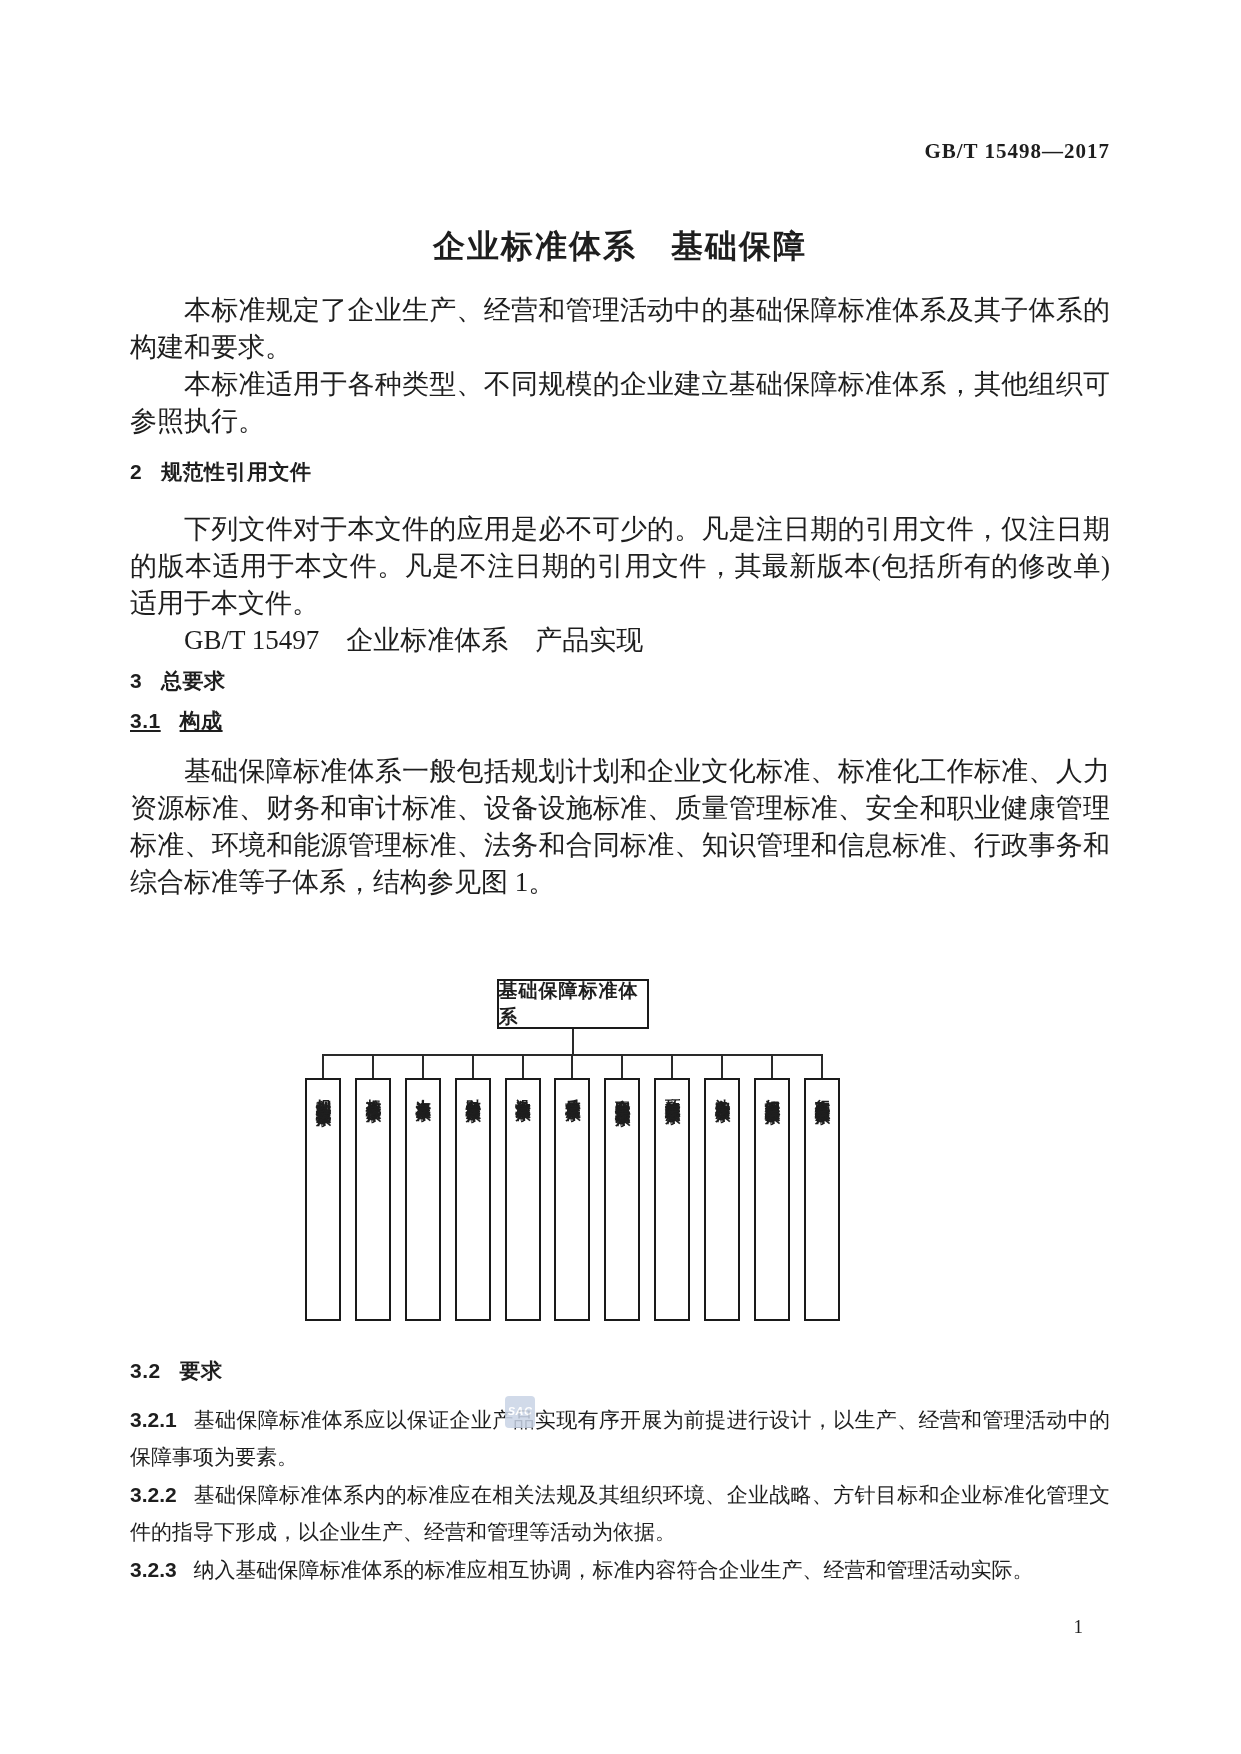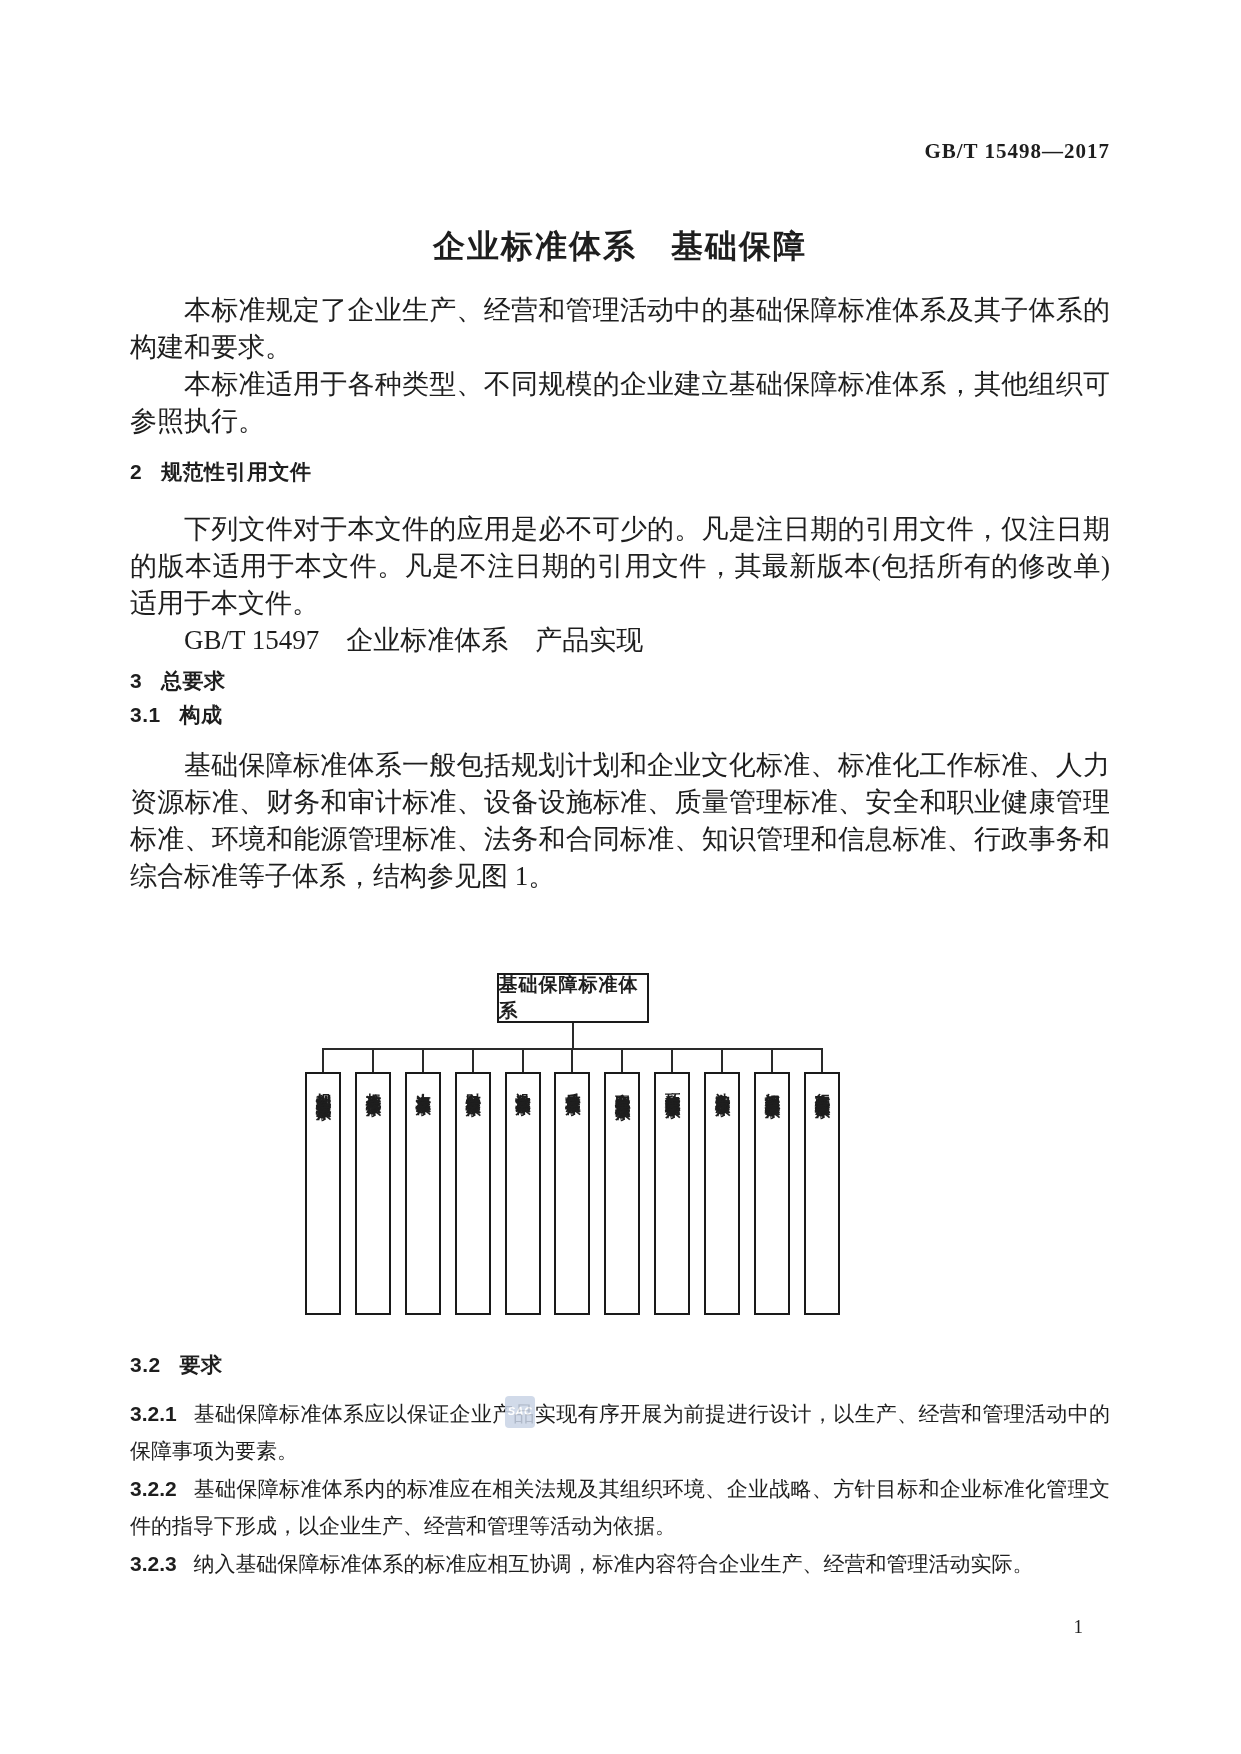--- a/index.html
+++ b/index.html
@@ -48,21 +48,21 @@
 
   .clause { font-size:21px; line-height:37px; text-align:justify; }
   .clause .cnum {
     font-family:"Liberation Sans","DejaVu Sans",sans-serif;
     font-weight:700;
     margin-right:0.8em;
   }
 
   .mt8  { margin-top:8px; }
   .mt18 { margin-top:18px; }
-  .mt20 { margin-top:6px; }
+  .mt20 { margin-top:12px;text-decoration:underline; }
   .mt22 { margin-top:16px; }
   .mt25 { margin-top:25px; }
   .mt26 { margin-top:26px; }
   .mt36 { margin-top:36px; }
   .mt64 { margin-top:64px; }
   .mt78 { margin-top:78px; }
 
   
   .org-chart { width:535px; margin-left:175px; }
   .root-box {

